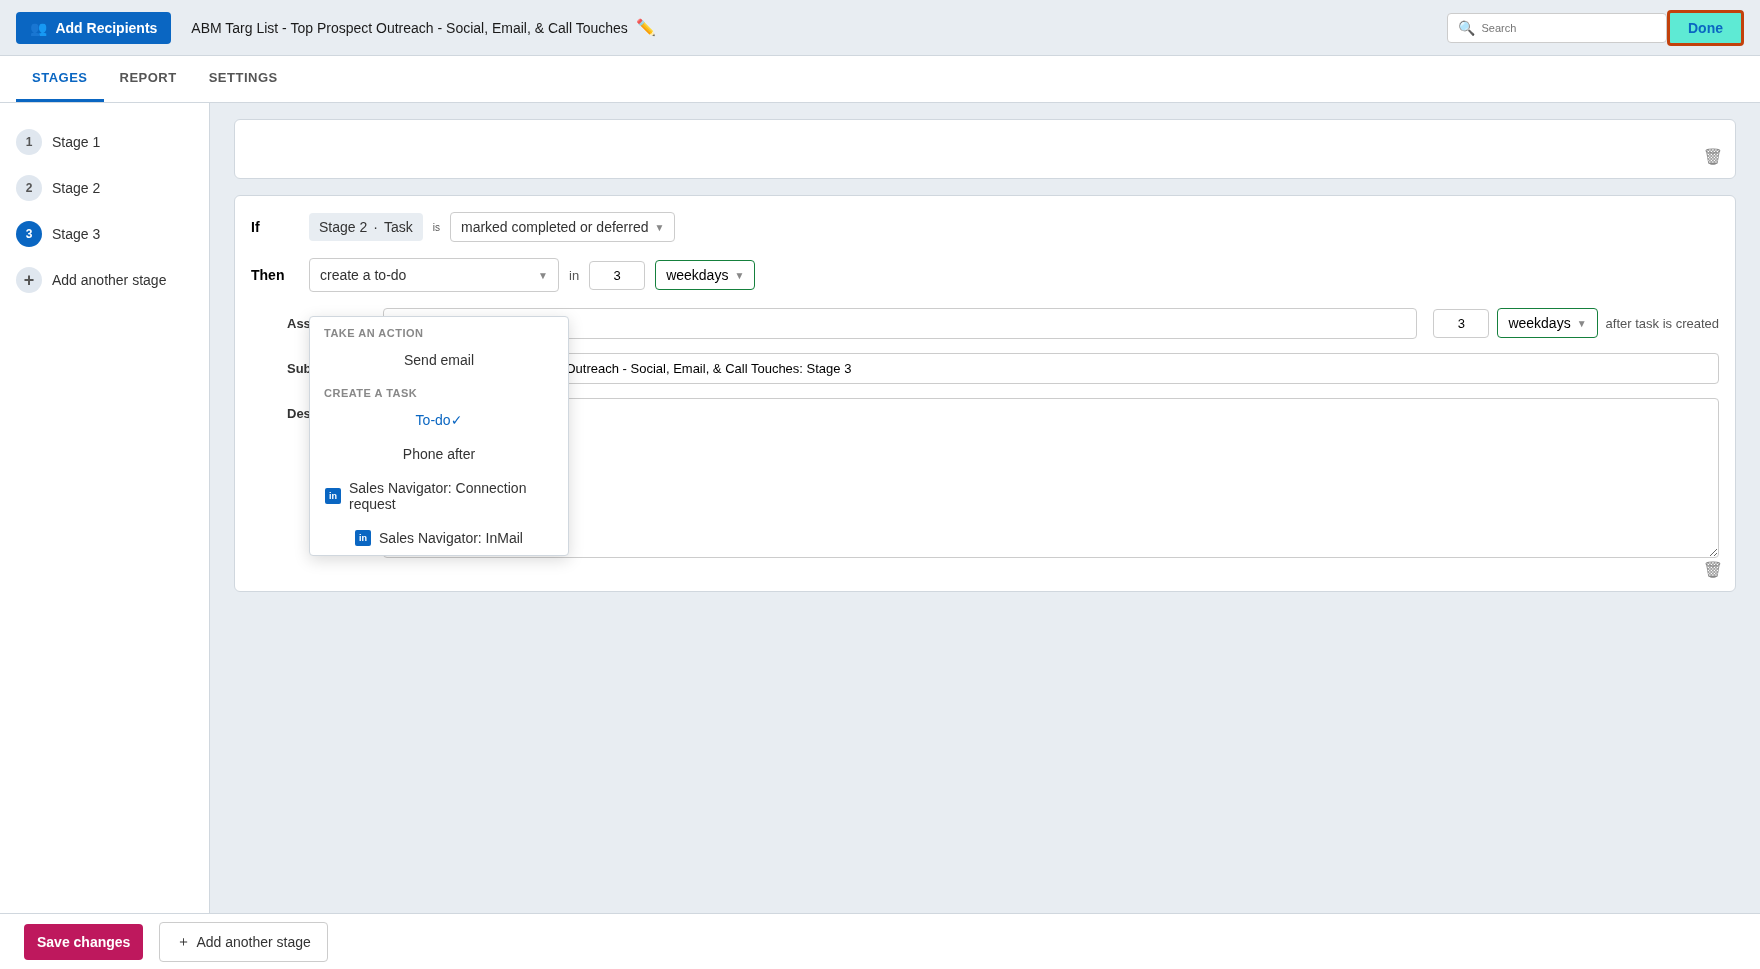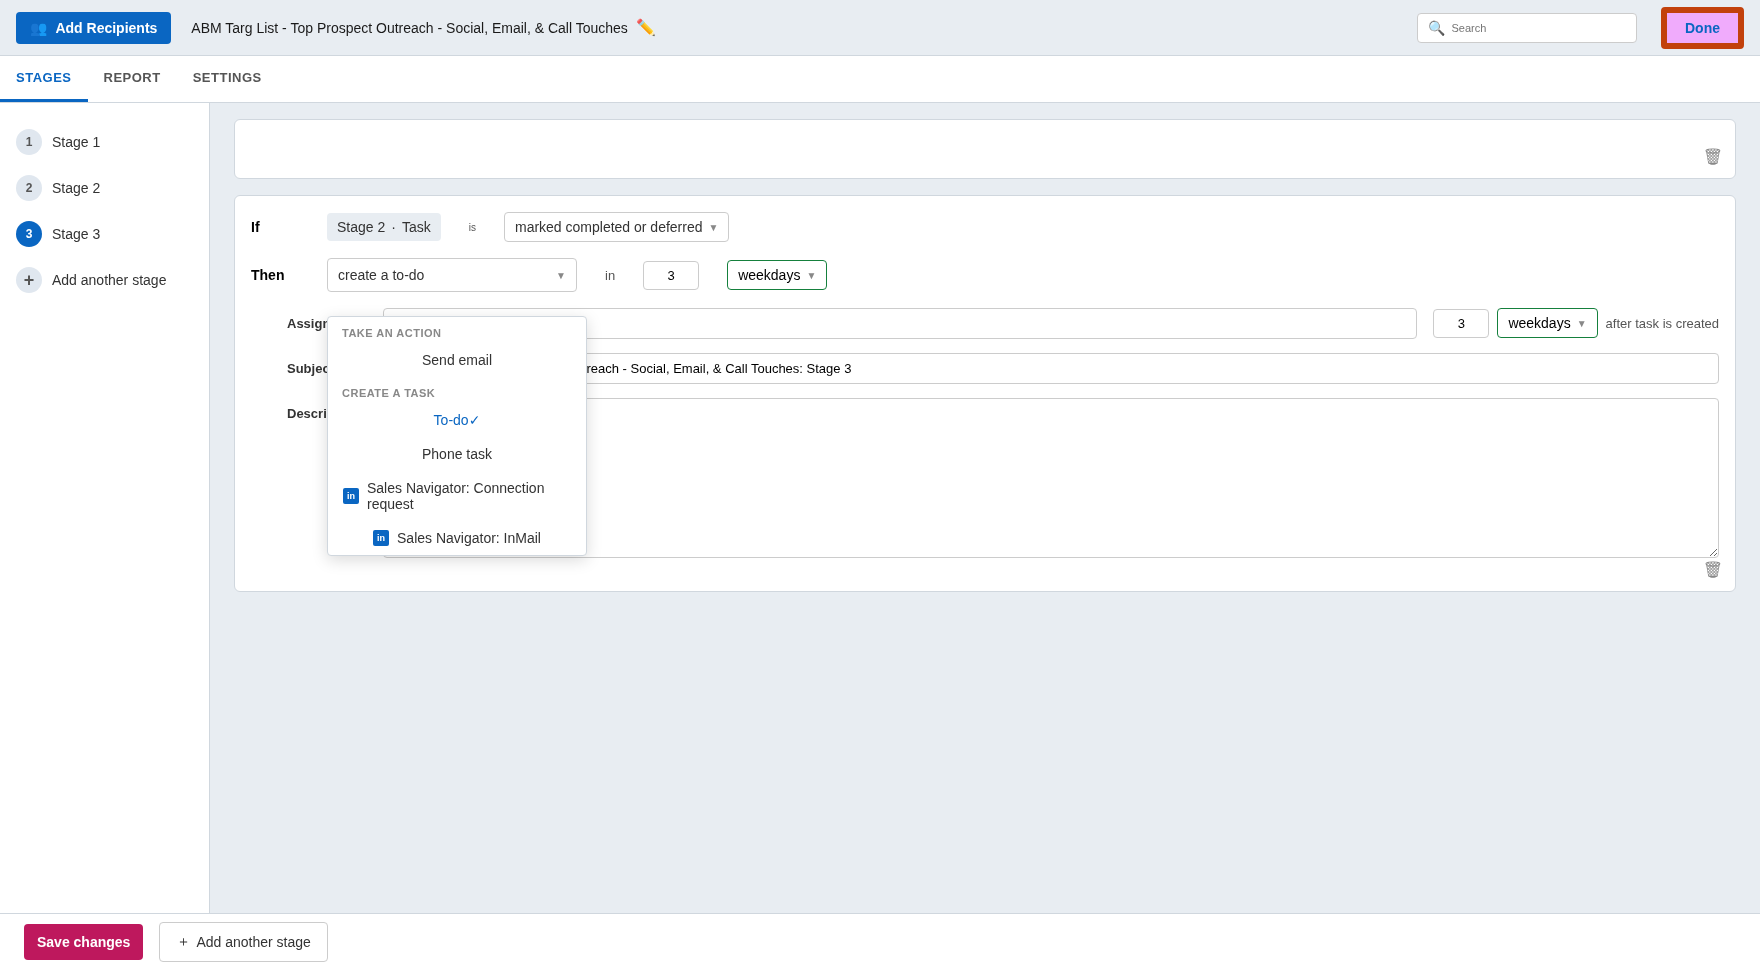--- a/index.html
+++ b/index.html
@@ -20,29 +20,29 @@
       display: flex; align-items: center; gap: 8px;
     }
     .edit-icon { color: #666; cursor: pointer; font-size: 16px; }
     .search-wrapper {
       display: flex; align-items: center; background: white;
       border: 1px solid #ccc; border-radius: 4px; padding: 6px 10px;
       width: 220px; gap: 6px;
     }
     .search-wrapper input { border: none; outline: none; font-size: 11px; width: 100%; color: #333; }
     .done-btn {
-      background: #f0abfc; border: 6px solid #c2410c; color: #0a66c2;
+      background: #5eead4; border: 3px solid #c2410c; color: #0a66c2;
       border-radius: 4px; padding: 7px 18px; font-weight: 600; cursor: pointer;
-      margin-left: 24px;
+      margin-left: 0;
     }
 
     
     .tabs-bar {
       display: flex; background: white; border-bottom: 1px solid #d0d7de;
-      padding: 0 0;
+      padding: 0 16px;
       align-items: flex-end;
     }
     .tab {
       padding: 14px 16px; font-size: 13px; font-weight: 600; color: #555;
       cursor: pointer; border-bottom: 3px solid transparent; text-transform: uppercase;
       letter-spacing: 0.5px;
     }
     .tab.active { color: #0a66c2; border-bottom-color: #0a66c2; }
 
     
@@ -80,21 +80,21 @@
     }
     .stage-card-header {
       background: #3d4f5e; color: white; padding: 10px 16px;
       font-size: 13px; font-weight: 600; letter-spacing: 0.5px;
       border-radius: 6px 6px 0 0;
     }
     .stage-card-body { padding: 16px; position: relative; }
 
     
     .condition-row {
-      display: flex; align-items: center; gap: 28px; margin-bottom: 16px;
+      display: flex; align-items: center; gap: 10px; margin-bottom: 16px;
     }
     .row-label { font-weight: 600; font-size: 14px; width: 48px; flex-shrink: 0; }
     .condition-pill {
       background: #e8edf2; border-radius: 4px; padding: 6px 10px;
       font-size: 13px; color: #333; display: flex; align-items: center; gap: 6px;
     }
     .condition-text { font-size: 10px; color: #555; }
     .condition-select {
       border: 1px solid #ccc; border-radius: 4px; padding: 6px 10px;
       background: white; font-size: 13px; color: #333; cursor: pointer;
@@ -271,21 +271,21 @@
                 <span>Send email</span>
               </div>
               <div class="dropdown-section-label">CREATE A TASK</div>
               <div class="dropdown-item selected">
                 <div class="dropdown-item-inner">
                   <span>To-do</span>
                 </div>
                 <span class="check-mark">✓</span>
               </div>
               <div class="dropdown-item">
-                <span>Phone task</span>
+                <span>Phone after</span>
               </div>
               <div class="dropdown-item">
                 <div class="dropdown-item-inner">
                   <span class="li-icon">in</span>
                   <span>Sales Navigator: Connection request</span>
                 </div>
               </div>
               <div class="dropdown-item">
                 <div class="dropdown-item-inner">
                   <span class="li-icon">in</span>

